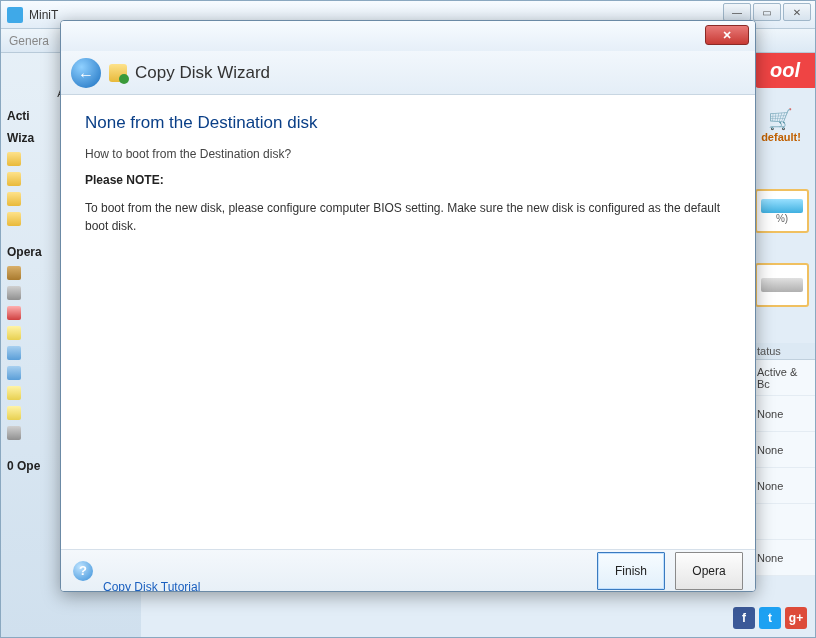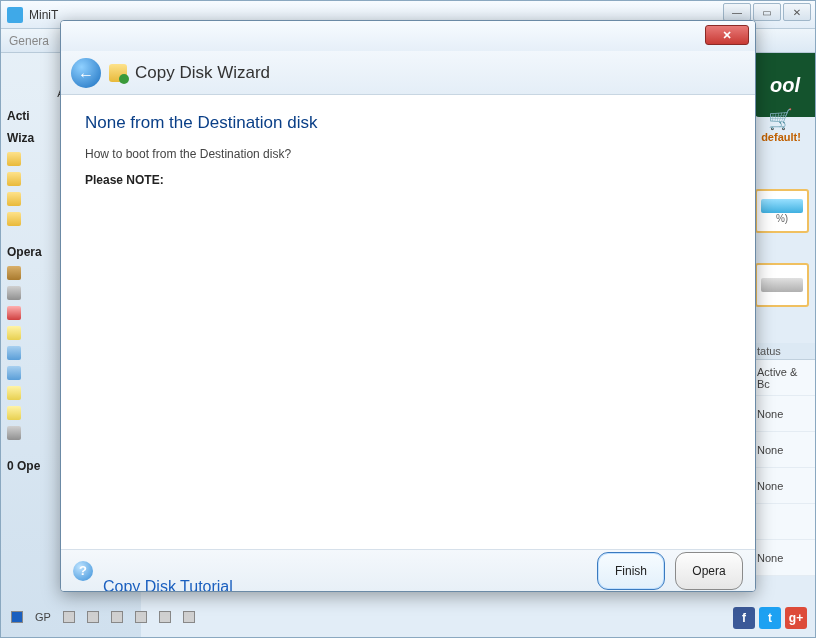--- a/index.html
+++ b/index.html
@@ -20,21 +20,21 @@
 .sidebar-item { display:flex; align-items:center; gap:6px; height:20px; font-size:11px; color:#444; }
 .sidebar-item .si-icon { width:14px; height:14px; border-radius:2px; flex:none;}
 .i-yellow{background:linear-gradient(#fde28b,#e8b93a);}
 .i-tool{background:linear-gradient(#d9b06a,#a97a2e);}
 .i-red{background:linear-gradient(#ffb0b0,#d04040);}
 .i-blue{background:linear-gradient(#a8d0f0,#5a9ed8);}
 .i-note{background:linear-gradient(#fff4a8,#e8d050);}
 .i-gray{background:linear-gradient(#d0d0d0,#909090);}
 .sidebar .spacer{height:8px;}
 .rightpane { flex:1; position:relative; background:#e2edf7; }
-.brand-bar { position:absolute; top:0; right:0; width:60px; height:64px; background:#14532d; color:#fff; font-weight:bold; font-style:italic; font-size:20px; display:flex; align-items:center; justify-content:center; border-bottom-left-radius:4px;}
+.brand-bar { position:absolute; top:0; right:0; width:60px; height:35px; background:#ef4444; color:#fff; font-weight:bold; font-style:italic; font-size:20px; display:flex; align-items:center; justify-content:center; border-bottom-left-radius:4px;}
 .upgrade { position:absolute; top:54px; right:6px; width:56px; text-align:center; font-size:11px; color:#c06000; font-weight:bold;}
 .upgrade .cart{font-size:20px;}
 .disk-tile { position:absolute; right:6px; width:54px; height:44px; border:2px solid #f0c060; border-radius:3px; background:#fff; display:flex; flex-direction:column; align-items:center; justify-content:center; font-size:10px; color:#666;}
 .prog1{background:linear-gradient(#98e0ff,#40b0e0); height:14px; width:42px; border-radius:2px;}
 .prog2{background:linear-gradient(#e0e0e0,#b0b0b0); height:14px; width:42px; border-radius:2px;}
 .table-frag { position:absolute; right:0; top:290px; width:64px; font-size:11px; background:#f4f9fd;}
 .table-frag .thdr{background:#dce9f4; padding:2px 6px; color:#555; border-bottom:1px solid #c0d0dd;}
 .table-frag .tcell{padding:3px 6px; color:#444; border-bottom:1px solid #e4ecf3; height:36px; display:flex; align-items:center;}
 .bottom-legend{position:absolute; bottom:14px; left:10px; right:10px; font-size:11px; color:#444; display:flex; align-items:center; gap:12px;}
 .legend-sw{width:12px;height:12px;border:1px solid #888; display:inline-block;}
@@ -51,23 +51,23 @@
 .wiz-appicon { width:18px; height:18px; background:linear-gradient(#fde28b,#e8b93a); border-radius:3px; position:relative;}
 .wiz-appicon::after{content:""; position:absolute; right:-2px; bottom:-2px; width:10px;height:10px; background:#3a9a3a; border-radius:50%;}
 .wiz-title { font-size:17px; color:#333; }
 .wiz-body { flex:1; padding:18px 24px; font-size:12px; color:#222; background:#fff;}
 .wiz-heading { color:#0a3f87; font-size:17px; margin-bottom:14px;}
 .wiz-sub { color:#444; margin-bottom:12px;}
 .wiz-note-label { font-weight:bold; margin-bottom:12px;}
 .wiz-note-text { color:#333; line-height:1.5;}
 .wiz-footer { height:42px; border-top:1px solid #d6e0ea; background:linear-gradient(#f4f8fc,#e8f0f7); display:flex; align-items:center; padding:0 12px; gap:10px;}
 .help-icon { width:20px; height:20px; border-radius:50%; background:radial-gradient(circle at 35% 30%,#bde3ff,#3a8fd8); color:#fff; display:flex; align-items:center; justify-content:center; font-size:13px; font-weight:bold;}
-.tutorial-link { color:#1a5fbf; text-decoration:underline; font-size:16px;margin-top:32px;}
+.tutorial-link { color:#1a5fbf; text-decoration:underline; font-size:12px;margin-top:32px;}
 .wiz-footer .spacer{flex:1;}
-.wiz-btn { min-width:68px; height:24px; background:linear-gradient(#fdfdfd,#e6e6e6); border:1px solid #8a8a8a; border-radius:11px; font-size:12px; color:#222; display:flex; align-items:center; justify-content:center; padding:18px 12px;}
+.wiz-btn { min-width:68px; height:24px; background:linear-gradient(#fdfdfd,#e6e6e6); border:1px solid #8a8a8a; border-radius:1px; font-size:12px; color:#222; display:flex; align-items:center; justify-content:center; padding:18px 12px;}
 .wiz-btn.primary { border:1px solid #3a7abf; box-shadow:inset 0 0 0 1px #bfe0ff; background:linear-gradient(#f7fcff,#e2f0fb);}
 </style>
 </head>
 <body>
 
 <div class="parent-window">
   <div class="parent-titlebar">
     <span class="t-icon"></span>
     <span>MiniT</span>
     <div class="parent-winbtns">
@@ -148,50 +148,41 @@
         <div class="thdr">tatus</div>
         <div class="tcell">Active &amp; Bc</div>
         <div class="tcell">None</div>
         <div class="tcell">None</div>
         <div class="tcell">None</div>
         <div class="tcell"></div>
         <div class="tcell">None</div>
       </div>
     </div>
   </div>
-  <div class="bottom-legend">
-    <span class="legend-sw" style="background:#1a5fbf;"></span>
-    <span>GP</span>
-    <span class="legend-sw" style="background:#d0d0d0;"></span>
-    <span class="legend-sw" style="background:#d0d0d0;"></span>
-    <span class="legend-sw" style="background:#d0d0d0;"></span>
-    <span class="legend-sw" style="background:#d0d0d0;"></span>
-    <span class="legend-sw" style="background:#d0d0d0;"></span>
-    <span class="legend-sw" style="background:#d0d0d0;"></span>
-  </div>
   <div class="social">
     <div class="sq fb">f</div>
     <div class="sq tw">t</div>
     <div class="sq gp">g+</div>
   </div>
 </div>
 
 <div class="wizard">
   <div class="wiz-titlebar">
     <div class="wiz-close">✕</div>
   </div>
   <div class="wiz-header">
     <div class="back-btn">←</div>
     <span class="wiz-appicon"></span>
     <span class="wiz-title">Copy Disk Wizard</span>
   </div>
   <div class="wiz-body">
     <div class="wiz-heading">None from the Destination disk</div>
     <div class="wiz-sub">How to boot from the Destination disk?</div>
     <div class="wiz-note-label">Please NOTE:</div>
+    <div class="wiz-note-text">To boot from the new disk, please configure computer BIOS setting. Make sure the new disk is configured as the default boot disk.</div>
   </div>
   <div class="wiz-footer">
     <div class="help-icon">?</div>
     <a class="tutorial-link">Copy Disk Tutorial</a>
     <div class="spacer"></div>
     <div class="wiz-btn primary">Finish</div>
     <div class="wiz-btn">Opera</div>
   </div>
 </div>
 

